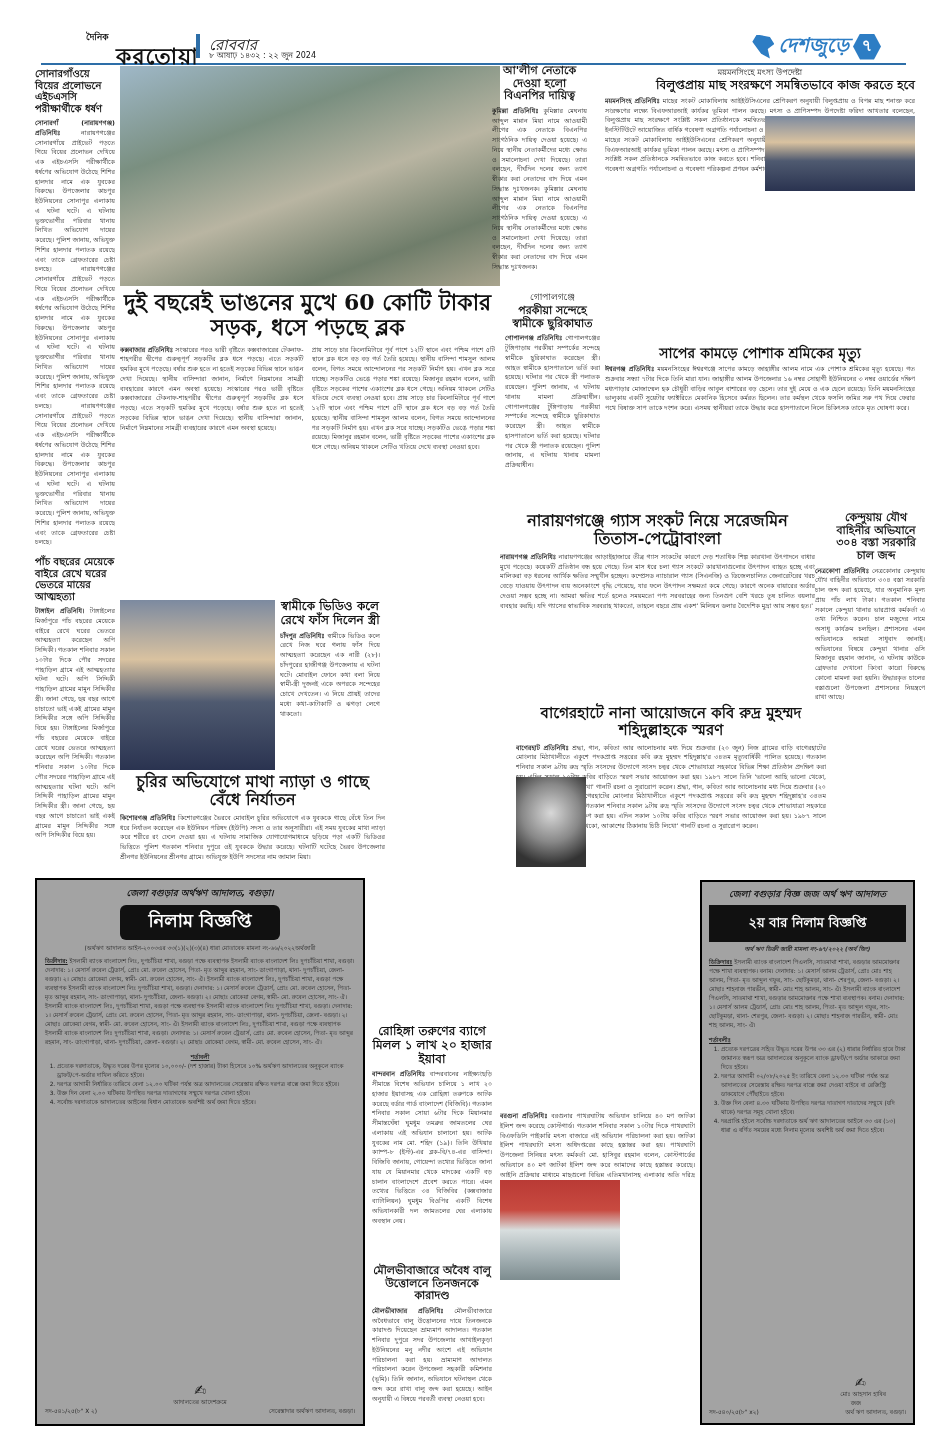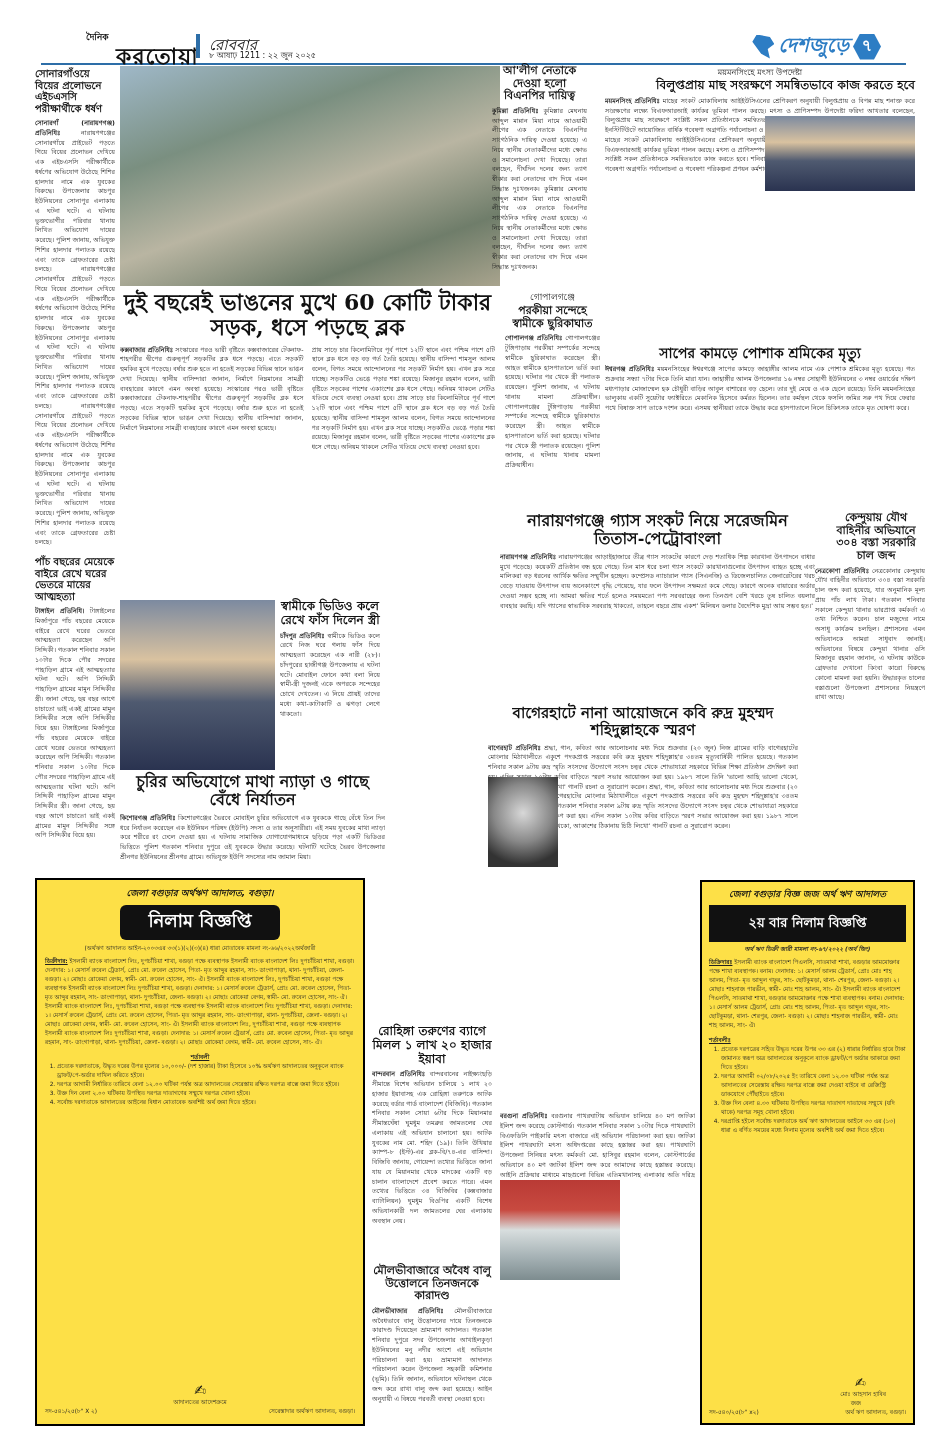--- a/index.html
+++ b/index.html
@@ -15,33 +15,33 @@
   .section .map { width: 22px; height: 24px; background: #2d7dc4; clip-path: polygon(20% 0,80% 10%,100% 40%,70% 60%,80% 100%,40% 80%,20% 55%,0 30%); }
   .section .sname { font-size: 20px; font-weight: bold; font-style: italic; }
   .section .pnum { width: 28px; height: 26px; background: #2d7dc4; color: #fff; font-weight: bold; font-size: 16px; display: flex; align-items: center; justify-content: center; clip-path: polygon(25% 0,75% 0,100% 50%,75% 100%,25% 100%,0 50%); }
   .hl { font-family: "DejaVu Serif", serif; font-weight: bold; line-height: 1.15; }
   .body-text { font-size: 6.3px; line-height: 1.55; color: #222; text-align: justify; }
   .body-text b { font-weight: bold; }
   .photo { background: linear-gradient(160deg, #9fb8c8 0%, #7a8f80 30%, #b9b5a2 55%, #6f7d6a 80%, #a9a48e 100%); }
   .photo.people { background: linear-gradient(180deg, #7c8aa0 0%, #d9c2a0 35%, #4f5a70 60%, #2a3350 100%); }
   .photo.portrait { background: radial-gradient(circle at 50% 40%, #d8d8d8 0%, #888 45%, #333 80%); }
   .photo.fish { background: linear-gradient(180deg, #b93a35 0%, #c84a40 30%, #d8dede 50%, #a9b5b8 75%, #7d8c8f 100%); }
-  .ad-box { border: 2px solid #000; background: #fde047; }
+  .ad-box { border: 2px solid #000; background: #a3a3a3; }
   .ad-banner { background: #111; color: #fff; font-family: "DejaVu Serif", serif; font-weight: bold; text-align: center; border-radius: 6px; }
   .ad-text { font-size: 5.8px; line-height: 1.55; color: #222; }
 </style>
 </head>
 <body>
 
 <div class="abs masthead">
   <div class="logo-small">দৈনিক</div>
   <div class="logo-big">করতোয়া</div>
   <div class="vbar"></div>
   <div class="day">রোববার</div>
-  <div class="date">৮ আষাঢ় 1211 : ২২ জুন ২০২৫</div>
+  <div class="date">৮ আষাঢ় ১৪৩২ : ২২ জুন 2024</div>
   <div class="section">
     <div class="map"></div>
     <div class="sname">দেশজুড়ে</div>
     <div class="pnum">৭</div>
   </div>
 </div>
 
 <div class="abs" style="left:35px; top:68px; width:80px;">
   <div class="hl" style="font-size:10px;">সোনারগাঁওয়ে বিয়ের প্রলোভনে এইচএসসি পরীক্ষার্থীকে ধর্ষণ</div>
   <div class="body-text" style="margin-top:4px; height:470px; overflow:hidden;">
@@ -190,21 +190,21 @@
 </div>
 
 <div class="abs" style="left:815px; top:512px; width:110px;">
   <div class="hl" style="font-size:11px; text-align:center;margin-left:12px;">কেন্দুয়ায় যৌথ বাহিনীর অভিযানে ৩০৪ বস্তা সরকারি চাল জব্দ</div>
   <div class="body-text" style="margin-top:3px; height:290px; overflow:hidden;">
     <b>নেত্রকোণা প্রতিনিধিঃ</b>
     <span>নেত্রকোনার কেন্দুয়ায় যৌথ বাহিনীর অভিযানে ৩০৪ বস্তা সরকারি চাল জব্দ করা হয়েছে, যার অনুমানিক মূল্য প্রায় পাঁচ লাখ টাকা। গতকাল শনিবার সকালে কেন্দুয়া থানার ভারপ্রাপ্ত কর্মকর্তা এ তথ্য নিশ্চিত করেন। চাল মজুদের নামে অসাধু কার্যক্রম চলছিল। প্রশাসনের এমন অভিযানকে আমরা সাধুবাদ জানাই। অভিযানের বিষয়ে কেন্দুয়া থানার ওসি মিজানুর রহমান জানান, এ ঘটনায় কাউকে গ্রেফতার দেখানো কিংবা কারো বিরুদ্ধে কোনো মামলা করা হয়নি। উদ্ধারকৃত চালের বস্তাগুলো উপজেলা প্রশাসনের নিয়ন্ত্রণে রাখা আছে।</span>
   </div>
 </div>
 
-<div class="abs" style="left:488px; top:705px; width:310px;">
+<div class="abs" style="left:516px; top:705px; width:310px;">
   <div class="hl" style="font-size:15px; text-align:center;">বাগেরহাটে নানা আয়োজনে কবি রুদ্র মুহম্মদ শহিদুল্লাহকে স্মরণ</div>
   <div class="abs photo portrait" style="left:0; top:72px; width:70px; height:90px;"></div>
   <div class="body-text" style="margin-top:3px; height:280px; overflow:hidden;">
     <b>বাগেরহাট প্রতিনিধিঃ</b>
     <span>শ্রদ্ধা, গান, কবিতা আর আলোচনার মধ্য দিয়ে শুক্রবার (২০ জুন) নিজ গ্রামের বাড়ি বাগেরহাটের মোংলার মিঠাখালীতে একুশে পদকপ্রাপ্ত সত্তরের কবি রুদ্র মুহম্মদ শহিদুল্লাহ'র ৩৪তম মৃত্যুবার্ষিকী পালিত হয়েছে। গতকাল শনিবার সকাল ৯টায় রুদ্র স্মৃতি সংসদের উদ্যোগে সংসদ চত্বর থেকে শোভাযাত্রা সহকারে বিভিন্ন শিক্ষা প্রতিষ্ঠান প্রদক্ষিণ করা হয়। এদিন সকাল ১০টায় কবির বাড়িতে স্মরণ সভার আয়োজন করা হয়। ১৯৮৭ সালে তিনি 'ভালো আছি ভালো থেকো, আকাশের ঠিকানায় চিঠি লিখো' গানটি রচনা ও সুরারোপ করেন।</span>
     <span>শ্রদ্ধা, গান, কবিতা আর আলোচনার মধ্য দিয়ে শুক্রবার (২০ জুন) নিজ গ্রামের বাড়ি বাগেরহাটের মোংলার মিঠাখালীতে একুশে পদকপ্রাপ্ত সত্তরের কবি রুদ্র মুহম্মদ শহিদুল্লাহ'র ৩৪তম মৃত্যুবার্ষিকী পালিত হয়েছে। গতকাল শনিবার সকাল ৯টায় রুদ্র স্মৃতি সংসদের উদ্যোগে সংসদ চত্বর থেকে শোভাযাত্রা সহকারে বিভিন্ন শিক্ষা প্রতিষ্ঠান প্রদক্ষিণ করা হয়। এদিন সকাল ১০টায় কবির বাড়িতে স্মরণ সভার আয়োজন করা হয়। ১৯৮৭ সালে তিনি 'ভালো আছি ভালো থেকো, আকাশের ঠিকানায় চিঠি লিখো' গানটি রচনা ও সুরারোপ করেন।</span>
   </div>
 </div>
 
 <div class="abs ad-box" style="left:700px; top:880px; width:215px; height:545px; padding:5px 7px;">

